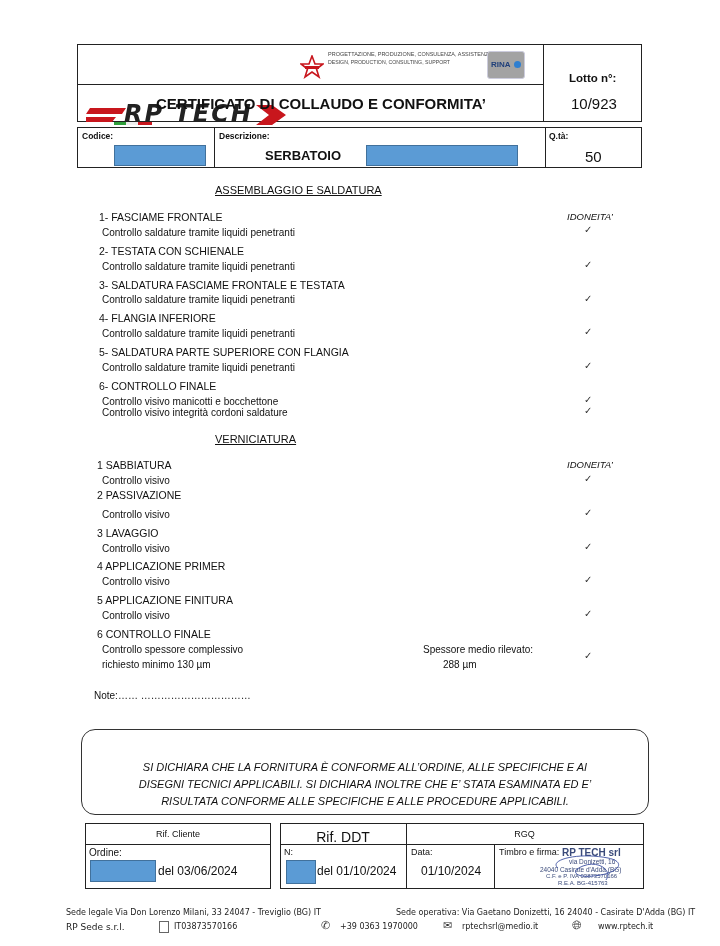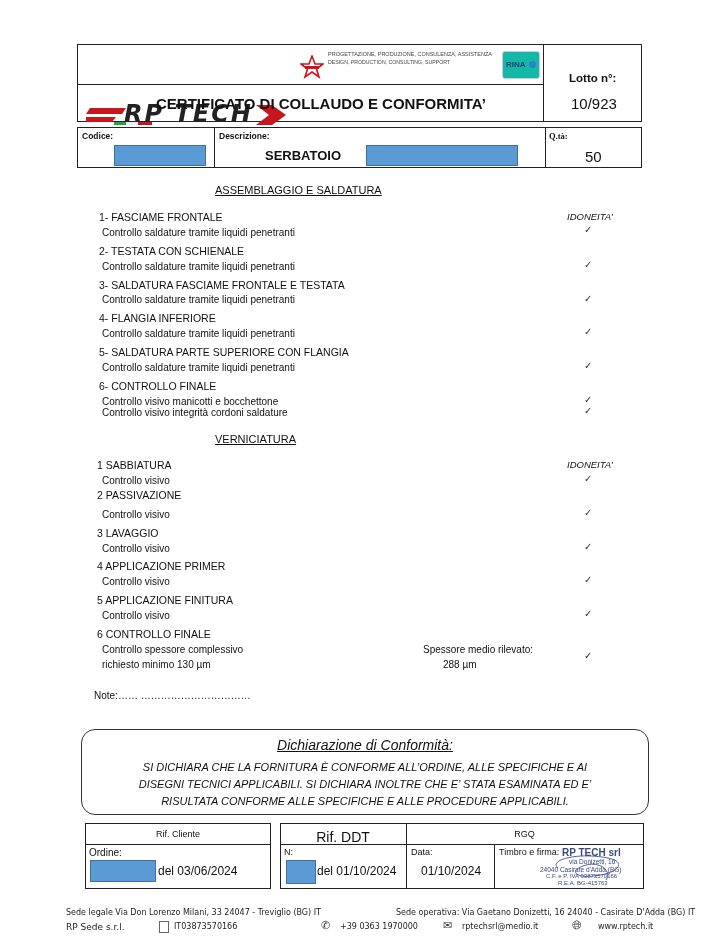--- a/index.html
+++ b/index.html
@@ -41,21 +41,21 @@
 <div class="abs" style="left:300px;top:55px;">
   <svg width="24" height="24" viewBox="0 0 24 24">
     <polygon points="12,1 15,9 23,9 16.5,14 19,22 12,17 5,22 7.5,14 1,9 9,9" fill="none" stroke="#c8161d" stroke-width="1.6"></polygon>
     <rect x="5" y="11" width="14" height="3" fill="#c8161d"></rect>
   </svg>
 </div>
 
 <div class="abs" style="left:328px;top:51px;font-size:5.5px;color:#444;white-space:nowrap;">PROGETTAZIONE, PRODUZIONE, CONSULENZA, ASSISTENZA</div>
 <div class="abs" style="left:328px;top:59px;font-size:5.2px;color:#444;white-space:nowrap;">DESIGN, PRODUCTION, CONSULTING, SUPPORT</div>
 
-<div class="abs" style="left:502px;top:51px;width:36px;height:26px;border:1px solid #ccd;border-radius:3px;background:#14b8a6;">
+<div class="abs" style="left:487px;top:51px;width:36px;height:26px;border:1px solid #ccd;border-radius:3px;background:#a3a3a3;">
   <span style="position:absolute;left:3px;top:8px;font-size:8px;font-weight:bold;color:#1f3f7a;">RINA</span>
   <span style="position:absolute;left:26px;top:9px;width:7px;height:7px;border-radius:50%;background:#2f7fd0;"></span>
 </div>
 
 <div class="abs" style="left:569px;top:72px;font-size:11.5px;font-weight:bold;white-space:nowrap;">Lotto n°:</div>
 <div class="abs" style="left:571px;top:95px;font-size:15px;white-space:nowrap;">10/923</div>
 
 <div class="abs" style="left:88px;top:95px;width:466px;text-align:center;font-size:15px;font-weight:bold;white-space:nowrap;">CERTIFICATO DI COLLAUDO E CONFORMITA’</div>
 
 <div>
@@ -64,21 +64,21 @@
   <div class="line" style="left:77px;top:127px;width:1px;height:41px;"></div>
   <div class="line" style="left:641px;top:127px;width:1px;height:41px;"></div>
   <div class="line" style="left:214px;top:127px;width:1px;height:41px;"></div>
   <div class="line" style="left:545px;top:127px;width:1px;height:41px;"></div>
 </div>
 <div class="abs" style="left:82px;top:131px;font-size:8.5px;font-weight:bold;">Codice:</div>
 <div class="redact" style="left:114px;top:145px;width:90px;height:19px;"></div>
 <div class="abs" style="left:219px;top:131px;font-size:8.5px;font-weight:bold;">Descrizione:</div>
 <div class="abs" style="left:265px;top:148px;font-size:13px;font-weight:bold;">SERBATOIO</div>
 <div class="redact" style="left:366px;top:145px;width:150px;height:19px;"></div>
-<div class="abs" style="left:549px;top:131px;font-size:8.5px;font-weight:bold;font-family:Liberation Serif, serif;">Q.tà:</div>
+<div class="abs" style="left:549px;top:131px;font-size:8.5px;font-weight:bold;">Q.tà:</div>
 <div class="abs" style="left:585px;top:148px;font-size:15px;">50</div>
 
 <div class="section-title" style="left:215px;top:184px;">ASSEMBLAGGIO E SALDATURA</div>
 <div class="idon" style="top:211px;">IDONEITA’</div>
 
 <div>
 
   <div class="abs head" style="left:99px;top:211px;">1- FASCIAME FRONTALE</div>
   <div class="abs txt" style="left:102px;top:227px;">Controllo saldature tramite liquidi penetranti</div>
   <div class="check" style="top:224px;">✓</div>
@@ -134,21 +134,20 @@
   <div class="abs txt" style="left:102px;top:644px;">Controllo spessore complessivo</div>
   <div class="abs txt" style="left:102px;top:659px;">richiesto minimo 130 µm</div>
   <div class="abs txt" style="left:423px;top:644px;">Spessore medio rilevato:</div>
   <div class="abs txt" style="left:443px;top:659px;">288  µm</div>
   <div class="check" style="top:650px;">✓</div>
 </div>
 
 <div class="abs txt" style="left:94px;top:690px;">Note:…… ……………………………</div>
 
 <div class="abs" style="left:81px;top:729px;width:566px;height:84px;border:1px solid #333;border-radius:14px;">
-  <div style="position:absolute;left:0;right:0;top:7px;text-align:center;font-size:14px;font-style:italic;text-decoration:underline;">Dichiarazione di Conformità:</div>
   <div style="position:absolute;left:0;right:0;top:31px;text-align:center;font-size:11px;font-style:italic;white-space:nowrap;">SI DICHIARA CHE LA FORNITURA È CONFORME ALL’ORDINE, ALLE SPECIFICHE E AI</div>
   <div style="position:absolute;left:0;right:0;top:48px;text-align:center;font-size:11px;font-style:italic;white-space:nowrap;">DISEGNI TECNICI APPLICABILI. SI DICHIARA INOLTRE CHE E’ STATA ESAMINATA ED E’</div>
   <div style="position:absolute;left:0;right:0;top:65px;text-align:center;font-size:11px;font-style:italic;white-space:nowrap;">RISULTATA CONFORME ALLE SPECIFICHE E ALLE PROCEDURE APPLICABILI.</div>
 </div>
 
 <div>
   <div class="line" style="left:85px;top:823px;width:186px;height:1px;"></div>
   <div class="line" style="left:85px;top:844px;width:186px;height:1px;"></div>
   <div class="line" style="left:85px;top:888px;width:186px;height:1px;"></div>
   <div class="line" style="left:85px;top:823px;width:1px;height:66px;"></div>

